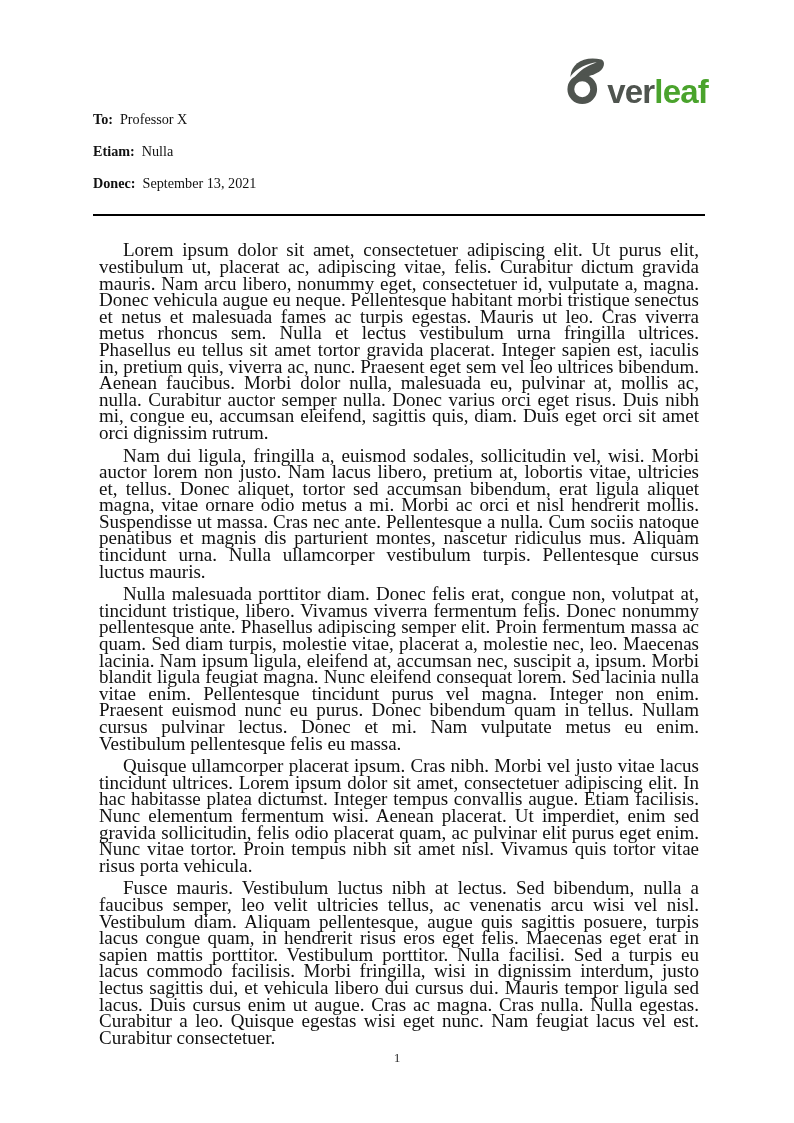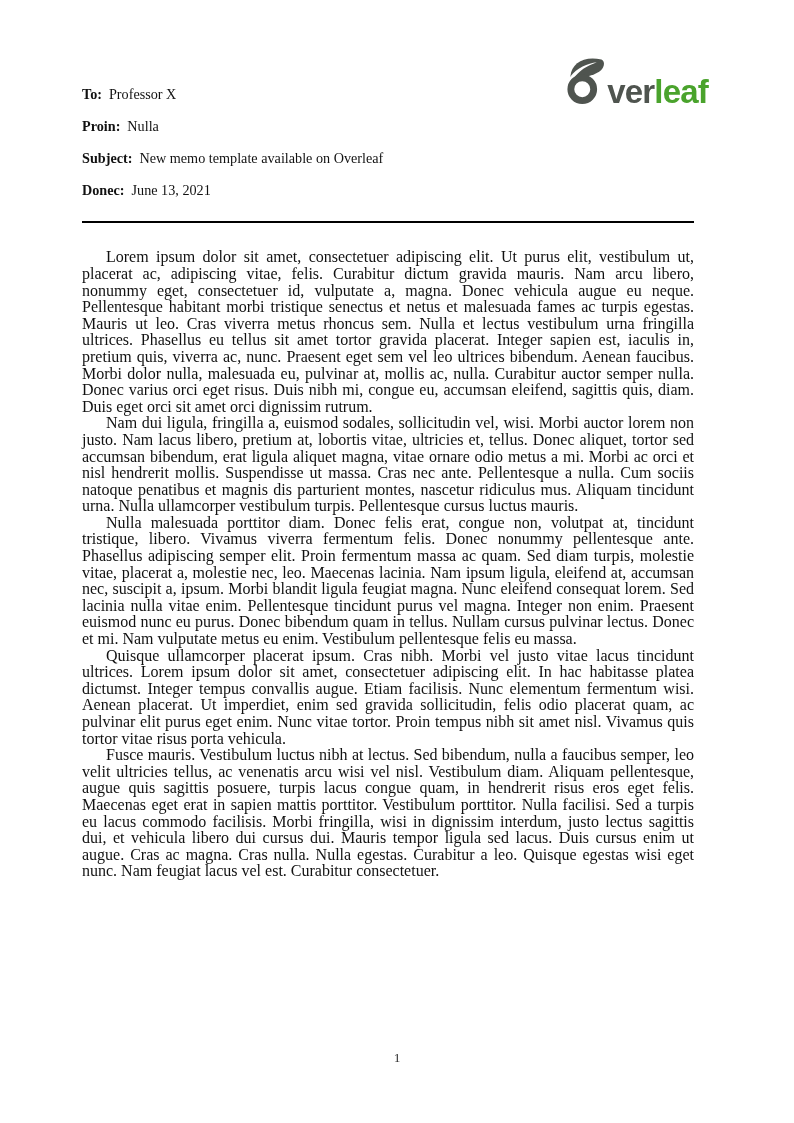--- a/index.html
+++ b/index.html
@@ -29,43 +29,43 @@
     font-size: 33px;
     letter-spacing: -0.8px;
     position: relative;
     top: 2px;
   }
   .logo-gray { color: #4f544f; }
   .logo-green { color: #4aa32c; }
   
   .content {
     position: absolute;
-    left: 82px;
+    left: 93px;
     top: 0;
     width: 612px;
-    padding-top: 87px;
+    padding-top: 112px;
   }
   
   .memo-field {
     margin: 0 0 17px 0;
     font-size: 14.2px;
     line-height: 15px;
   }
   .memo-label { font-weight: bold; margin-right: 7px; }
   
   .rule {
     margin-top: 23px;
     margin-bottom: 26px;
     height: 2.4px;
     background: #000000;
   }
   
   .para {
-    margin: 0;
-    font-size: 16px;
+    margin: 6px;
+    font-size: 19px;
     line-height: 16.6px;
     text-align: justify;
     text-indent: 24px;
   }
   
   .page-number {
     position: absolute;
     bottom: 57px;
     left: 0;
     width: 100%;
@@ -92,27 +92,24 @@
     <span class="logo-text"><span class="logo-gray">ver</span><span class="logo-green">leaf</span></span>
   </div>
 
   <div class="content">
 
     <div>
       <p class="memo-field">
         <span class="memo-label">To:</span><span>Professor X</span>
       </p>
       <p class="memo-field">
-        <span class="memo-label">Proin:</span><span>Nulla</span>
+        <span class="memo-label">Etiam:</span><span>Nulla</span>
       </p>
       <p class="memo-field">
-        <span class="memo-label">Subject:</span><span>New memo template available on Overleaf</span>
-      </p>
-      <p class="memo-field">
-        <span class="memo-label">Donec:</span><span>June 13, 2021</span>
+        <span class="memo-label">Donec:</span><span>September 13, 2021</span>
       </p>
     </div>
 
     <div class="rule"></div>
 
     <div>
       <p class="para">Lorem ipsum dolor sit amet, consectetuer adipiscing elit. Ut purus elit, vestibulum ut, placerat ac, adipiscing vitae, felis. Curabitur dictum gravida mauris. Nam arcu libero, nonummy eget, consectetuer id, vulputate a, magna. Donec vehicula augue eu neque. Pellentesque habitant morbi tristique senectus et netus et malesuada fames ac turpis egestas. Mauris ut leo. Cras viverra metus rhoncus sem. Nulla et lectus vestibulum urna fringilla ultrices. Phasellus eu tellus sit amet tortor gravida placerat. Integer sapien est, iaculis in, pretium quis, viverra ac, nunc. Praesent eget sem vel leo ultrices bibendum. Aenean faucibus. Morbi dolor nulla, malesuada eu, pulvinar at, mollis ac, nulla. Curabitur auctor semper nulla. Donec varius orci eget risus. Duis nibh mi, congue eu, accumsan eleifend, sagittis quis, diam. Duis eget orci sit amet orci dignissim rutrum.</p>
       <p class="para">Nam dui ligula, fringilla a, euismod sodales, sollicitudin vel, wisi. Morbi auctor lorem non justo. Nam lacus libero, pretium at, lobortis vitae, ultricies et, tellus. Donec aliquet, tortor sed accumsan bibendum, erat ligula aliquet magna, vitae ornare odio metus a mi. Morbi ac orci et nisl hendrerit mollis. Suspendisse ut massa. Cras nec ante. Pellentesque a nulla. Cum sociis natoque penatibus et magnis dis parturient montes, nascetur ridiculus mus. Aliquam tincidunt urna. Nulla ullamcorper vestibulum turpis. Pellentesque cursus luctus mauris.</p>
       <p class="para">Nulla malesuada porttitor diam. Donec felis erat, congue non, volutpat at, tincidunt tristique, libero. Vivamus viverra fermentum felis. Donec nonummy pellentesque ante. Phasellus adipiscing semper elit. Proin fermentum massa ac quam. Sed diam turpis, molestie vitae, placerat a, molestie nec, leo. Maecenas lacinia. Nam ipsum ligula, eleifend at, accumsan nec, suscipit a, ipsum. Morbi blandit ligula feugiat magna. Nunc eleifend consequat lorem. Sed lacinia nulla vitae enim. Pellentesque tincidunt purus vel magna. Integer non enim. Praesent euismod nunc eu purus. Donec bibendum quam in tellus. Nullam cursus pulvinar lectus. Donec et mi. Nam vulputate metus eu enim. Vestibulum pellentesque felis eu massa.</p>
       <p class="para">Quisque ullamcorper placerat ipsum. Cras nibh. Morbi vel justo vitae lacus tincidunt ultrices. Lorem ipsum dolor sit amet, consectetuer adipiscing elit. In hac habitasse platea dictumst. Integer tempus convallis augue. Etiam facilisis. Nunc elementum fermentum wisi. Aenean placerat. Ut imperdiet, enim sed gravida sollicitudin, felis odio placerat quam, ac pulvinar elit purus eget enim. Nunc vitae tortor. Proin tempus nibh sit amet nisl. Vivamus quis tortor vitae risus porta vehicula.</p>

